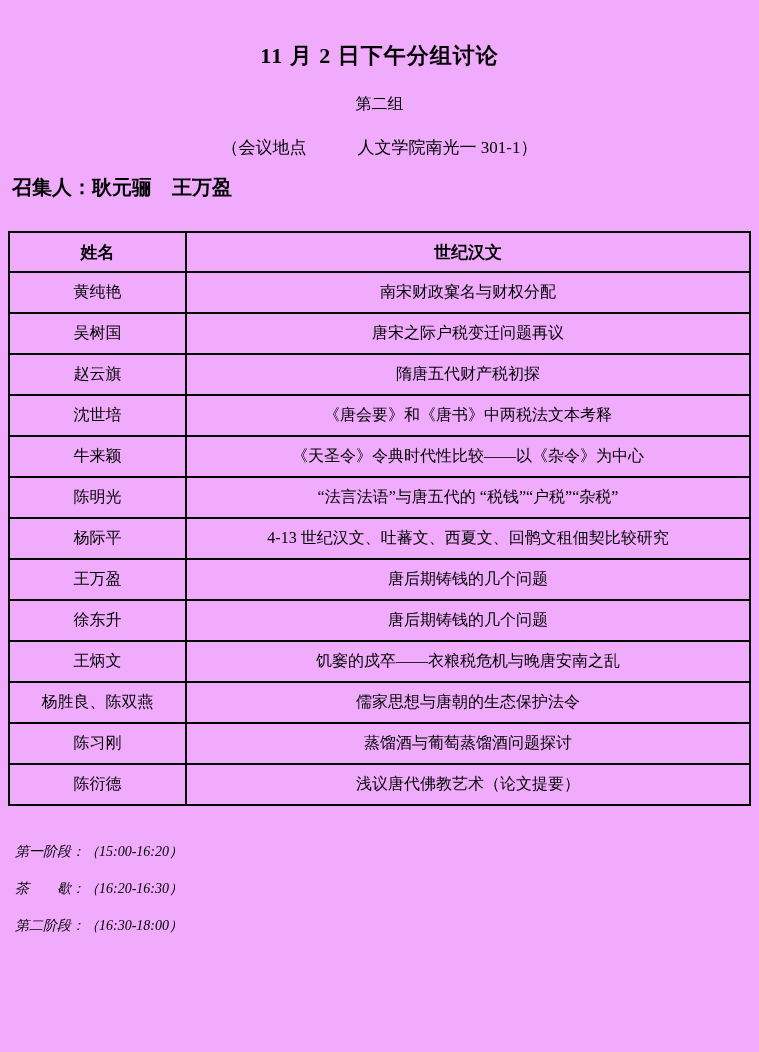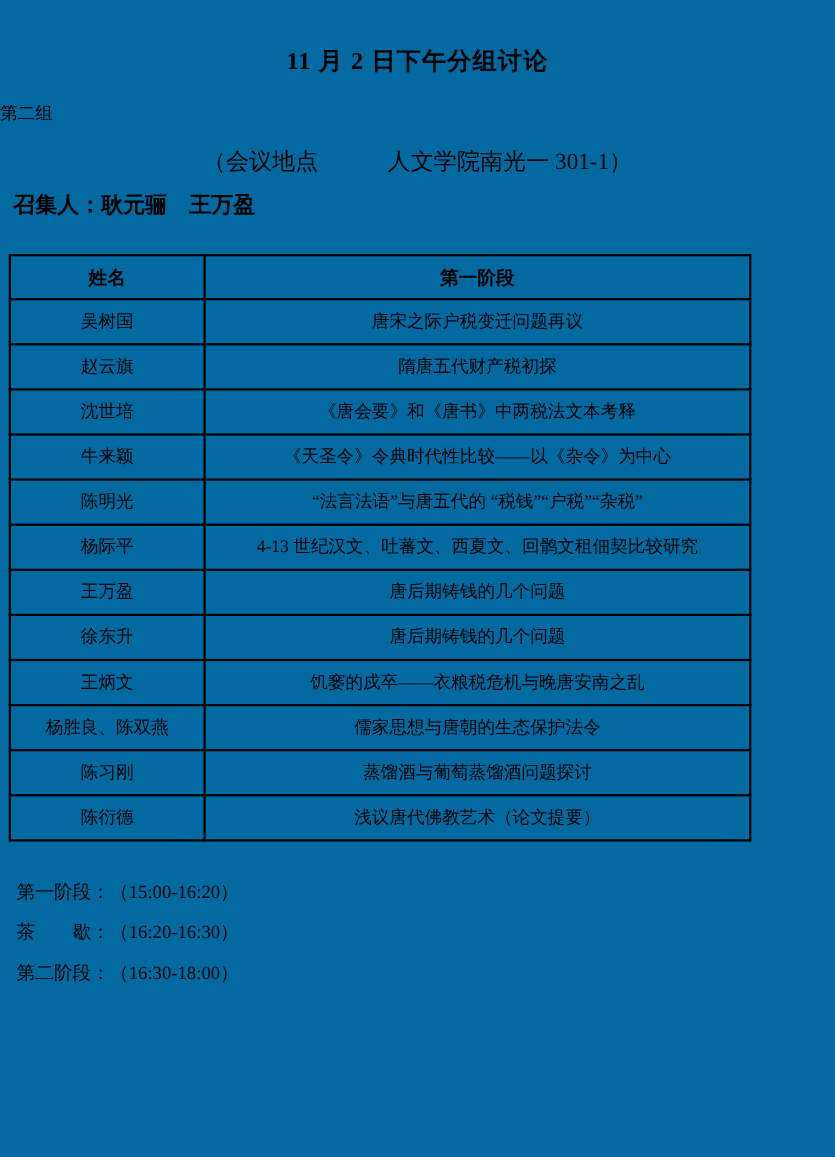--- a/index.html
+++ b/index.html
@@ -6,57 +6,57 @@
     margin: 0;
     padding: 0;
     background: #ffffff;
     color: #000000;
     font-family: "Liberation Serif", "DejaVu Serif", serif;
   }
   .page {
     position: relative;
     width: 759px;
     height: 1052px;
-    background: #0369a1;
+    background: #f0abfc;
     overflow: hidden;
     box-sizing: border-box;
     padding-top: 44px;
   }
   .doc-title {
     text-align: center;
     font-size: 22px;
     font-weight: bold;
     letter-spacing: 1px;
     line-height: 24px;
     margin: 0;
   }
   .group-subtitle {
-    text-align: left;
+    text-align: center;
     font-size: 16px;
     line-height: 18px;
     margin-top: 27px;
   }
   .location-line {
     text-align: center;
-    font-size: 21px;
+    font-size: 17px;
     line-height: 19px;
     margin-top: 25px;
     white-space: pre-wrap;
   }
   .convener-line {
     font-size: 20px;
     font-weight: bold;
     line-height: 19px;
     margin: 21px 0 0 12px;
     white-space: pre-wrap;
   }
   table.papers {
     border-collapse: collapse;
     table-layout: fixed;
-    width: 675px;
+    width: 743px;
     margin: 34px 0 0 8px;
   }
   table.papers th,
   table.papers td {
     border: 2px solid #000000;
     text-align: center;
     vertical-align: middle;
     padding: 0 4px;
     overflow: hidden;
     white-space: pre-wrap;
@@ -69,23 +69,24 @@
   table.papers td {
     height: 39px;
     font-size: 16px;
     font-weight: normal;
   }
   .schedule {
     margin: 37px 0 0 15px;
   }
   .schedule p {
     margin: 0 0 20px 0;
-    font-size: 17px;
+    font-size: 14px;
     line-height: 17px;
     white-space: pre-wrap;
+    font-style: italic;
   }
 </style>
 </head>
 <body>
 
 <div class="page">
 
   <h1 class="doc-title">11 月 2 日下午分组讨论</h1>
 
   <div class="group-subtitle">第二组</div>
@@ -95,24 +96,28 @@
   <div class="convener-line">召集人：耿元骊　王万盈</div>
 
   <table class="papers">
     <colgroup>
       <col style="width:177px">
       <col>
     </colgroup>
     <thead>
       <tr>
         <th>姓名</th>
-        <th>第一阶段</th>
+        <th>世纪汉文</th>
       </tr>
     </thead>
     <tbody>
+        <tr>
+          <td>黄纯艳</td>
+          <td>南宋财政窠名与财权分配</td>
+        </tr>
         <tr>
           <td>吴树国</td>
           <td>唐宋之际户税变迁问题再议</td>
         </tr>
         <tr>
           <td>赵云旗</td>
           <td>隋唐五代财产税初探</td>
         </tr>
         <tr>
           <td>沈世培</td>

